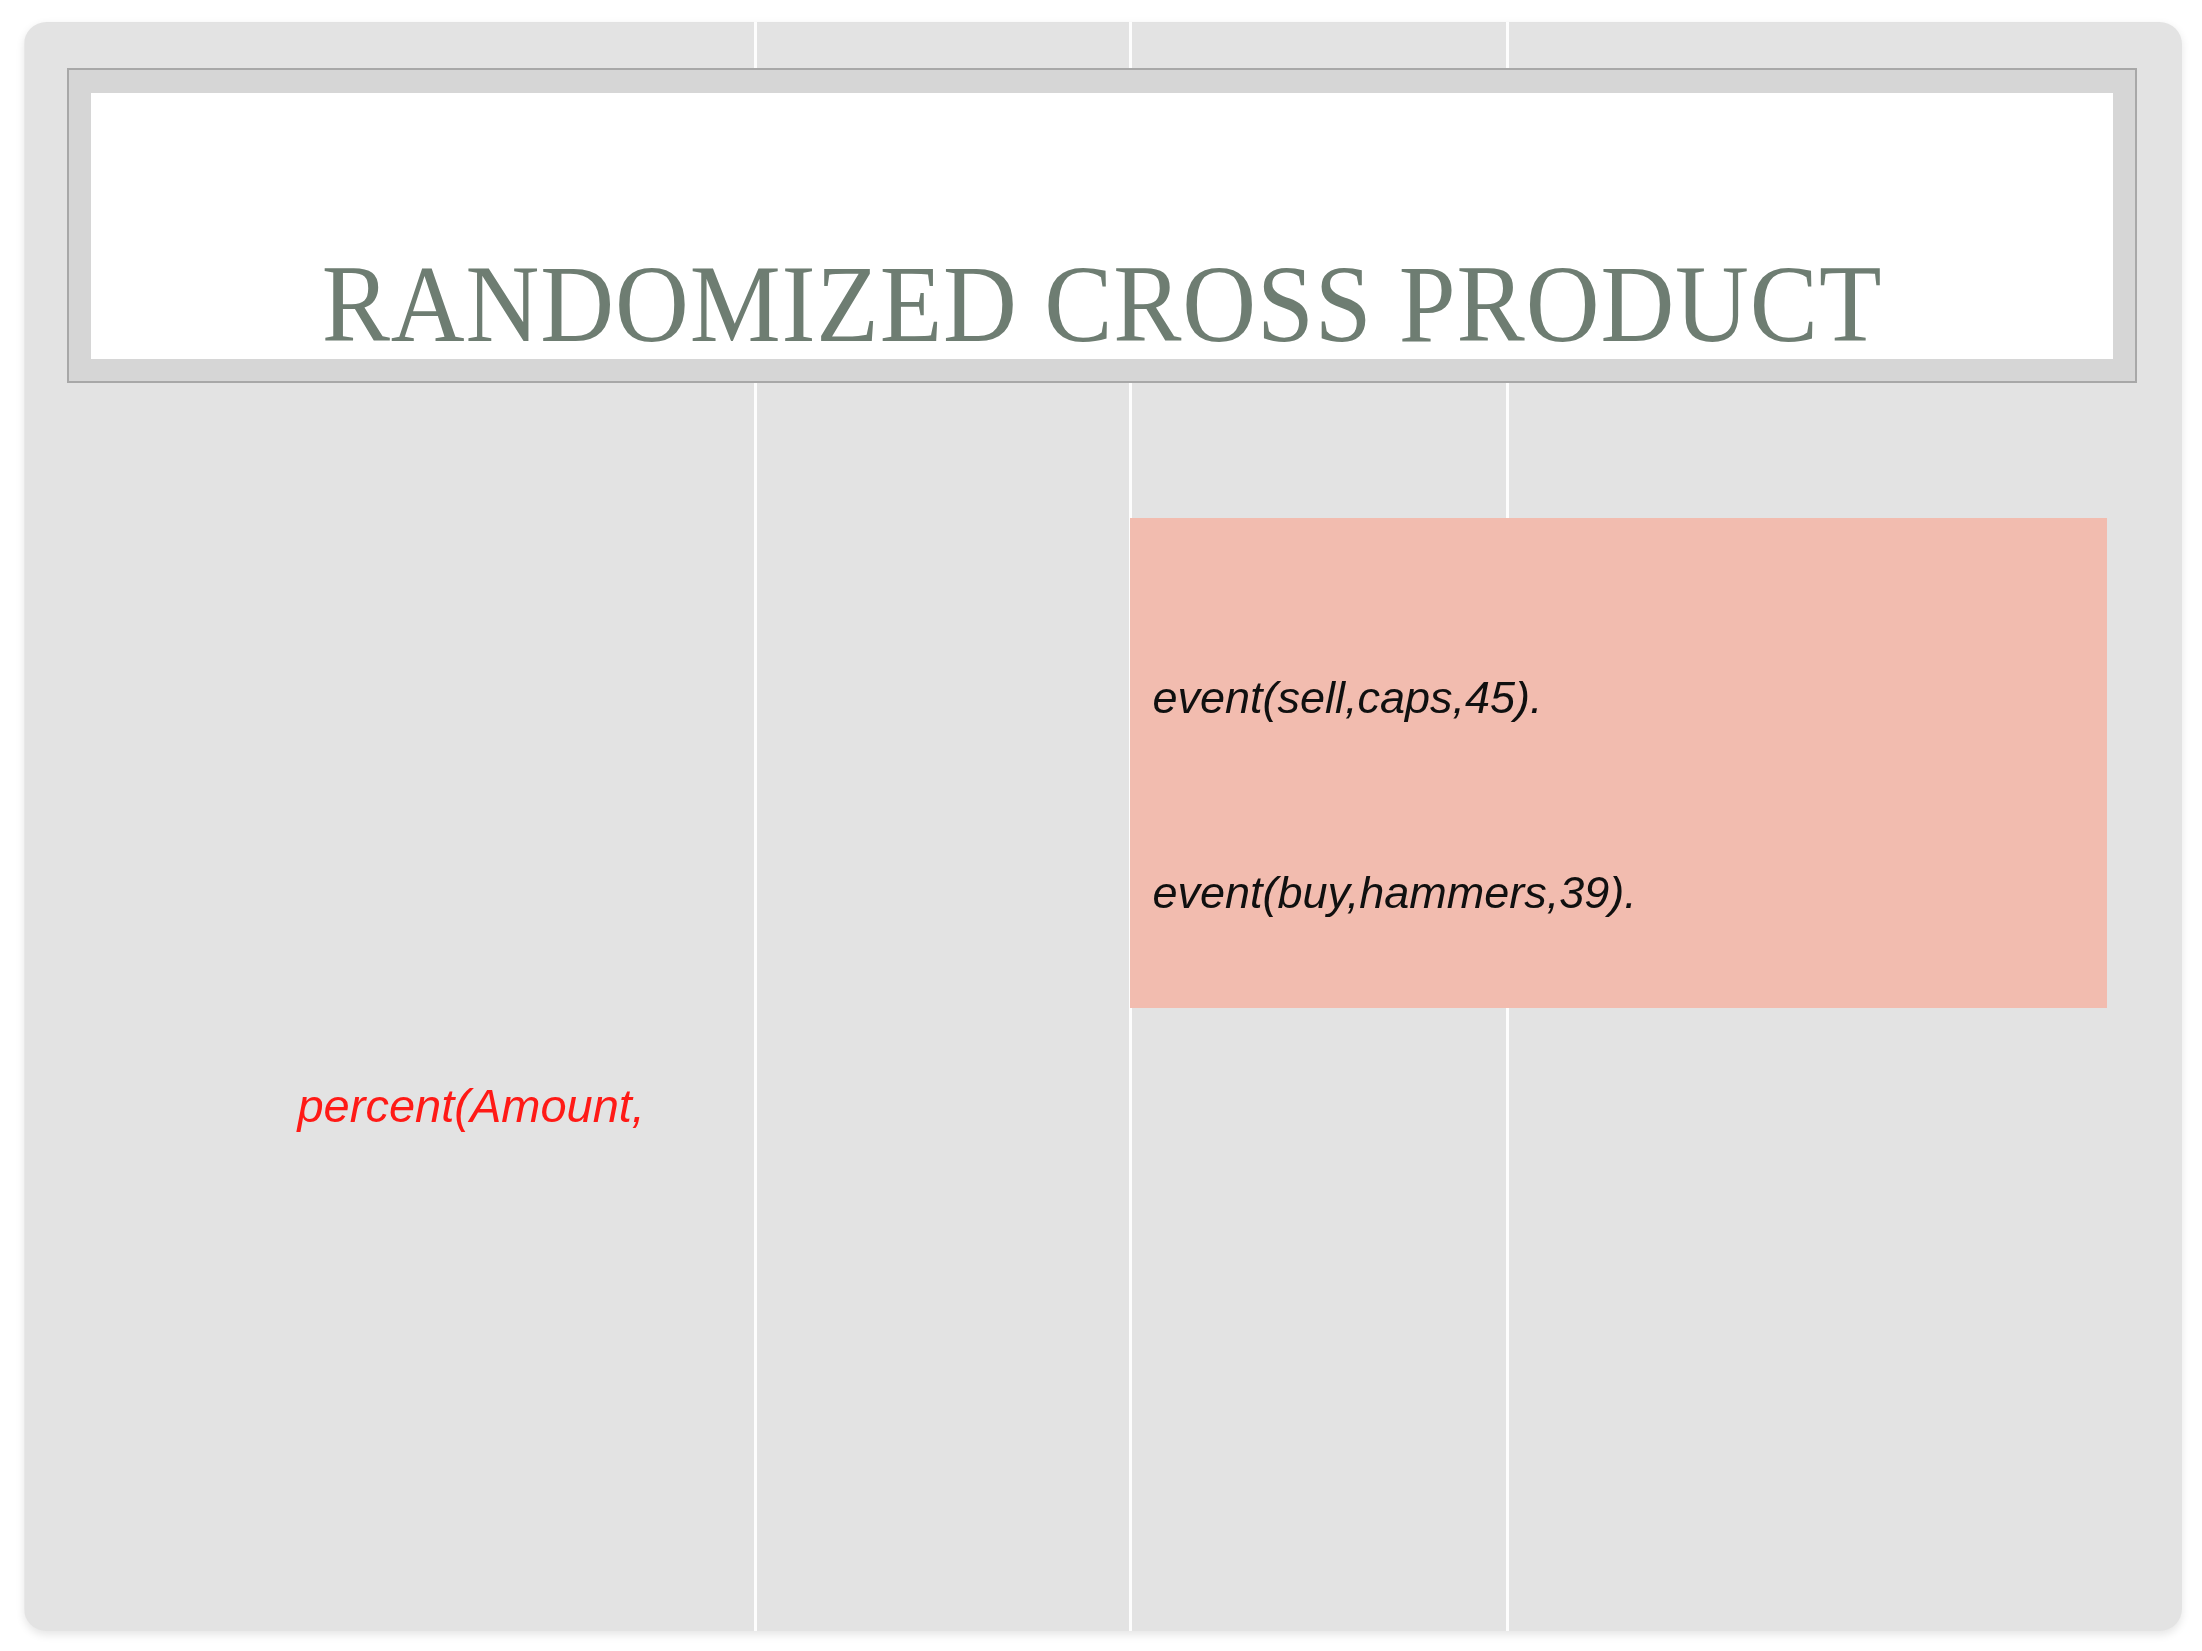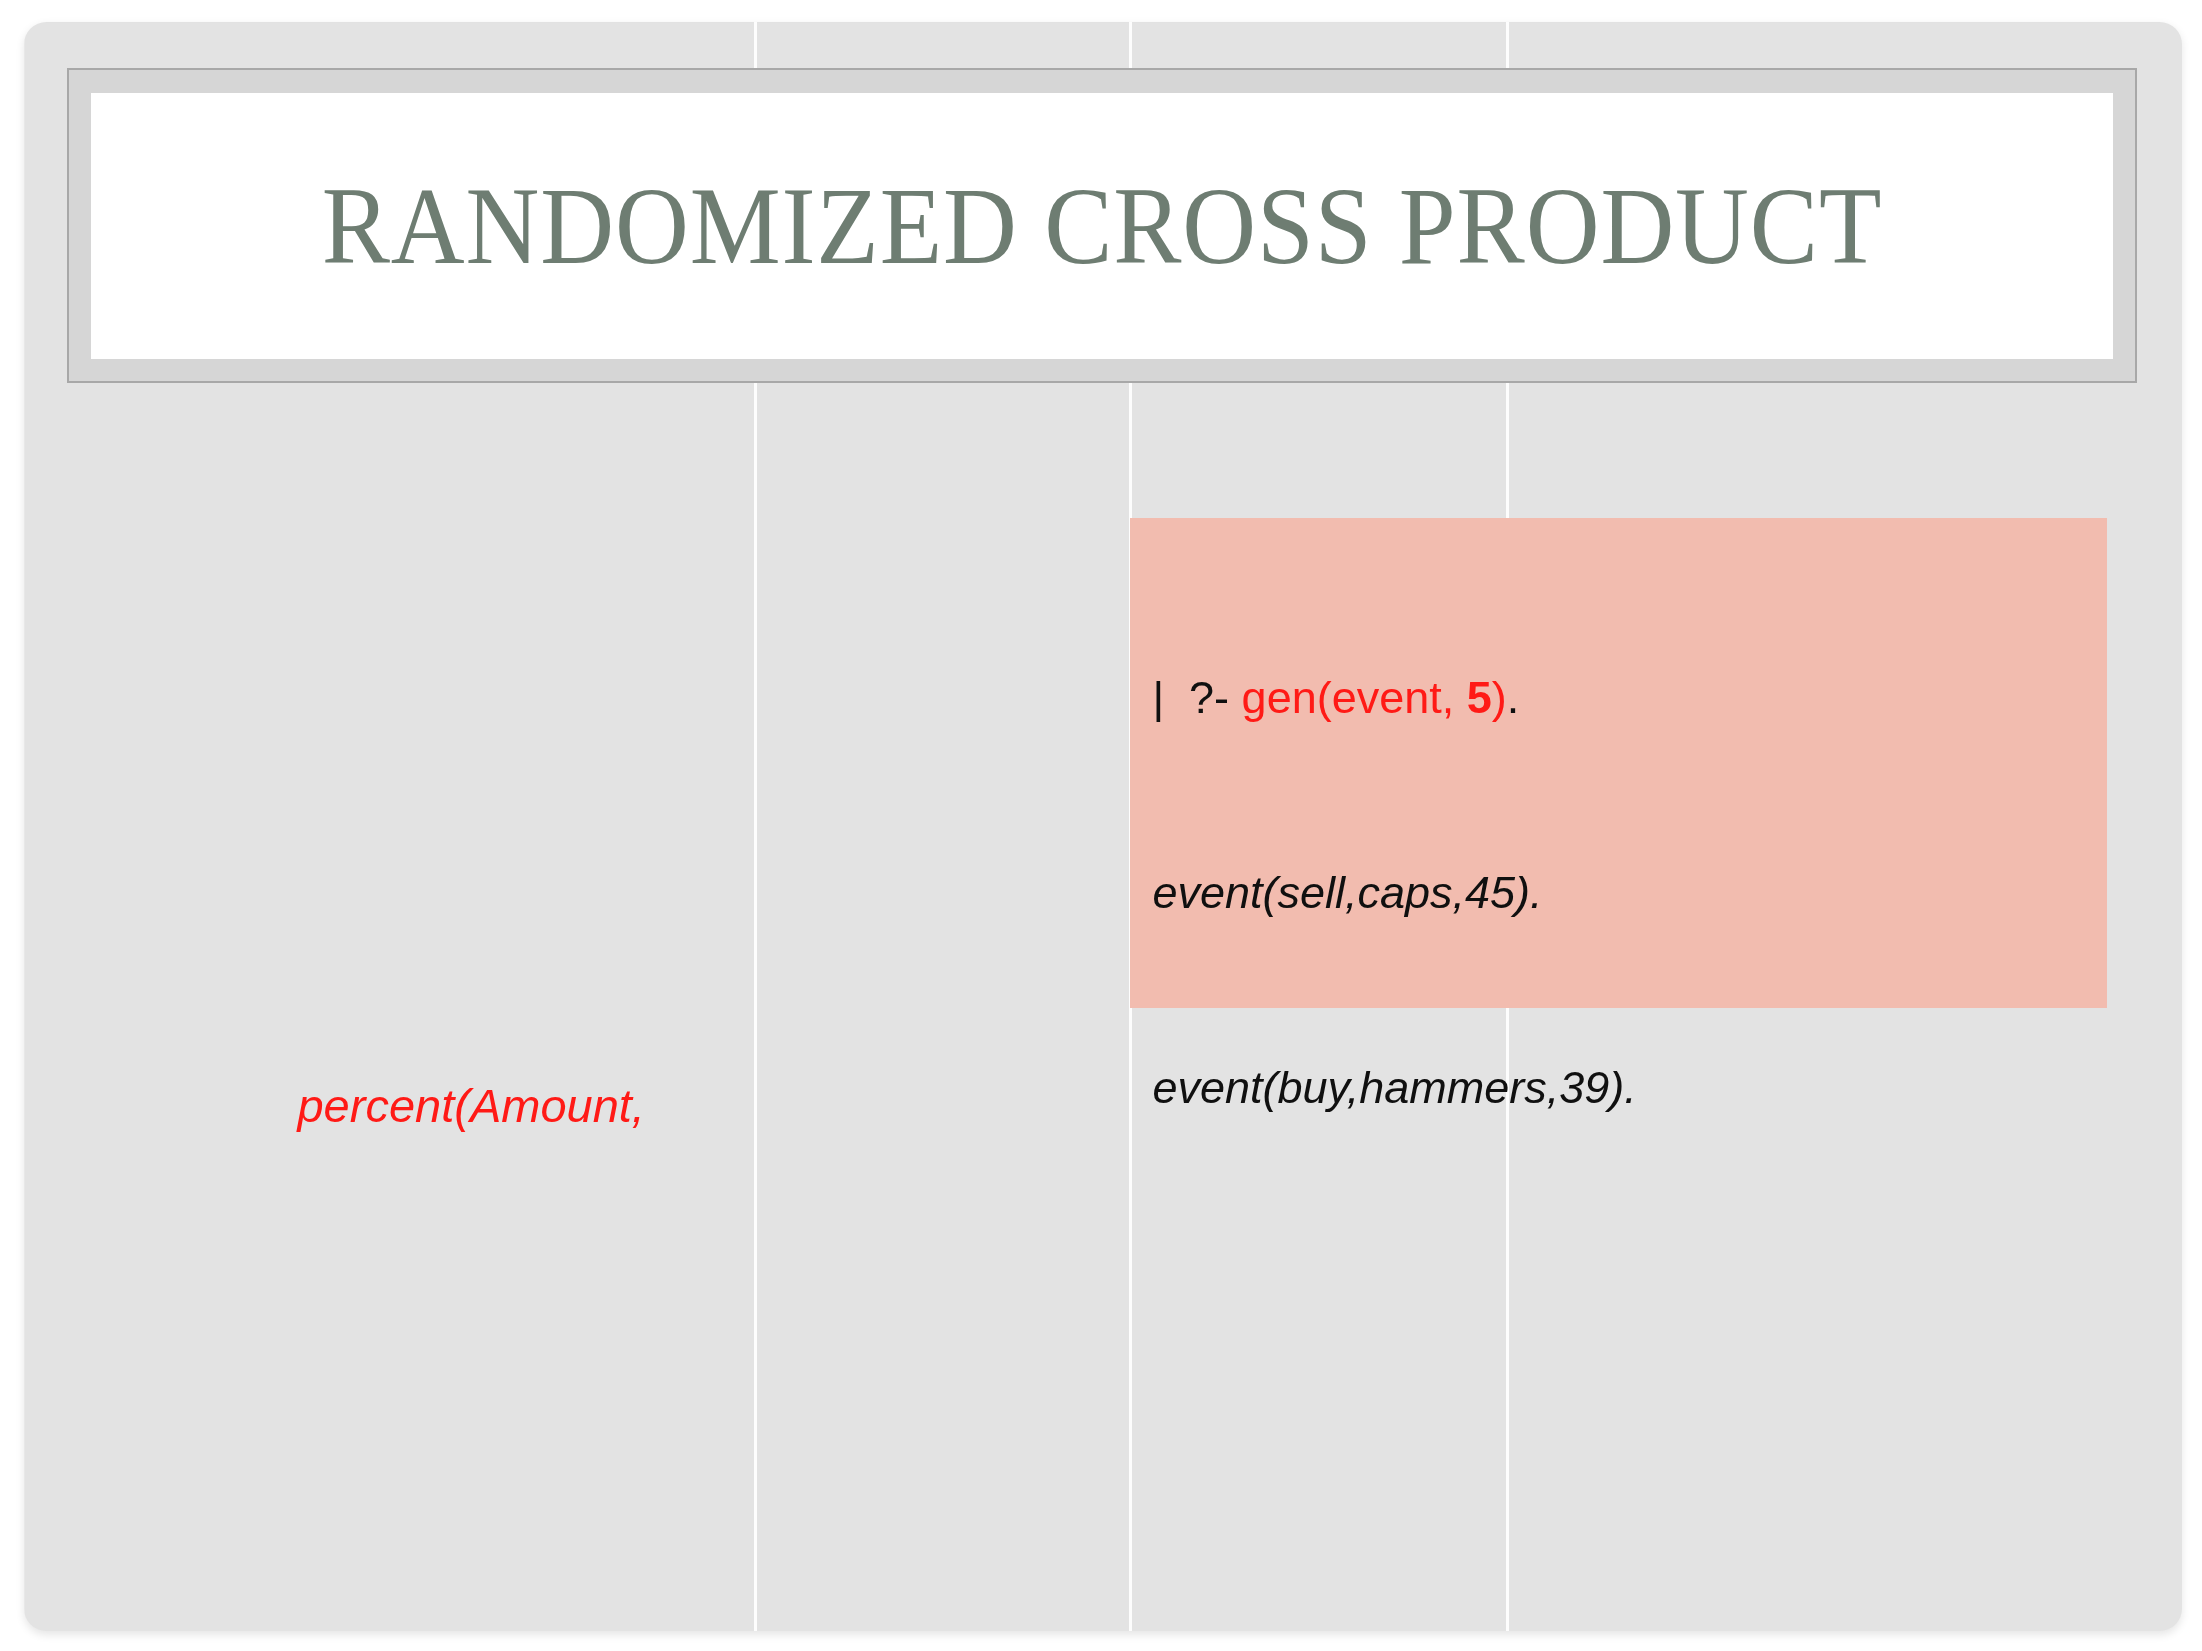--- a/index.html
+++ b/index.html
@@ -62,21 +62,21 @@
     box-sizing: border-box;
   }
   .title-inner {
     position: absolute;
     left: 22.4px;
     top: 22.4px;
     right: 22.4px;
     bottom: 22.4px;
     background: #ffffff;
     display: flex;
-    align-items: center;
+    align-items: flex-end;
     justify-content: center;
   }
   .title-text {
     font-family: "Liberation Serif", "DejaVu Serif", serif;
     font-size: 110px;
     line-height: 1;
     letter-spacing: 0.9px;
     color: #6e7d72;
     text-transform: uppercase;
     white-space: nowrap;
@@ -152,21 +152,20 @@
     
 
     
 
     
 
   </div>
 
   <div class="console-panel">
     <div class="console-text">
-      <div class="code-line"><span class="upright">|  ?- </span><span class="gen">gen(event, </span><span class="gen"><b>5</b></span><span class="gen">)</span><span class="dot-black">.</span></div>
       <div class="code-line">event(sell,caps,45).</div>
       <div class="code-line">event(buy,hammers,39).</div>
       
       
     </div>
   </div>
 
 </div>
 
 

